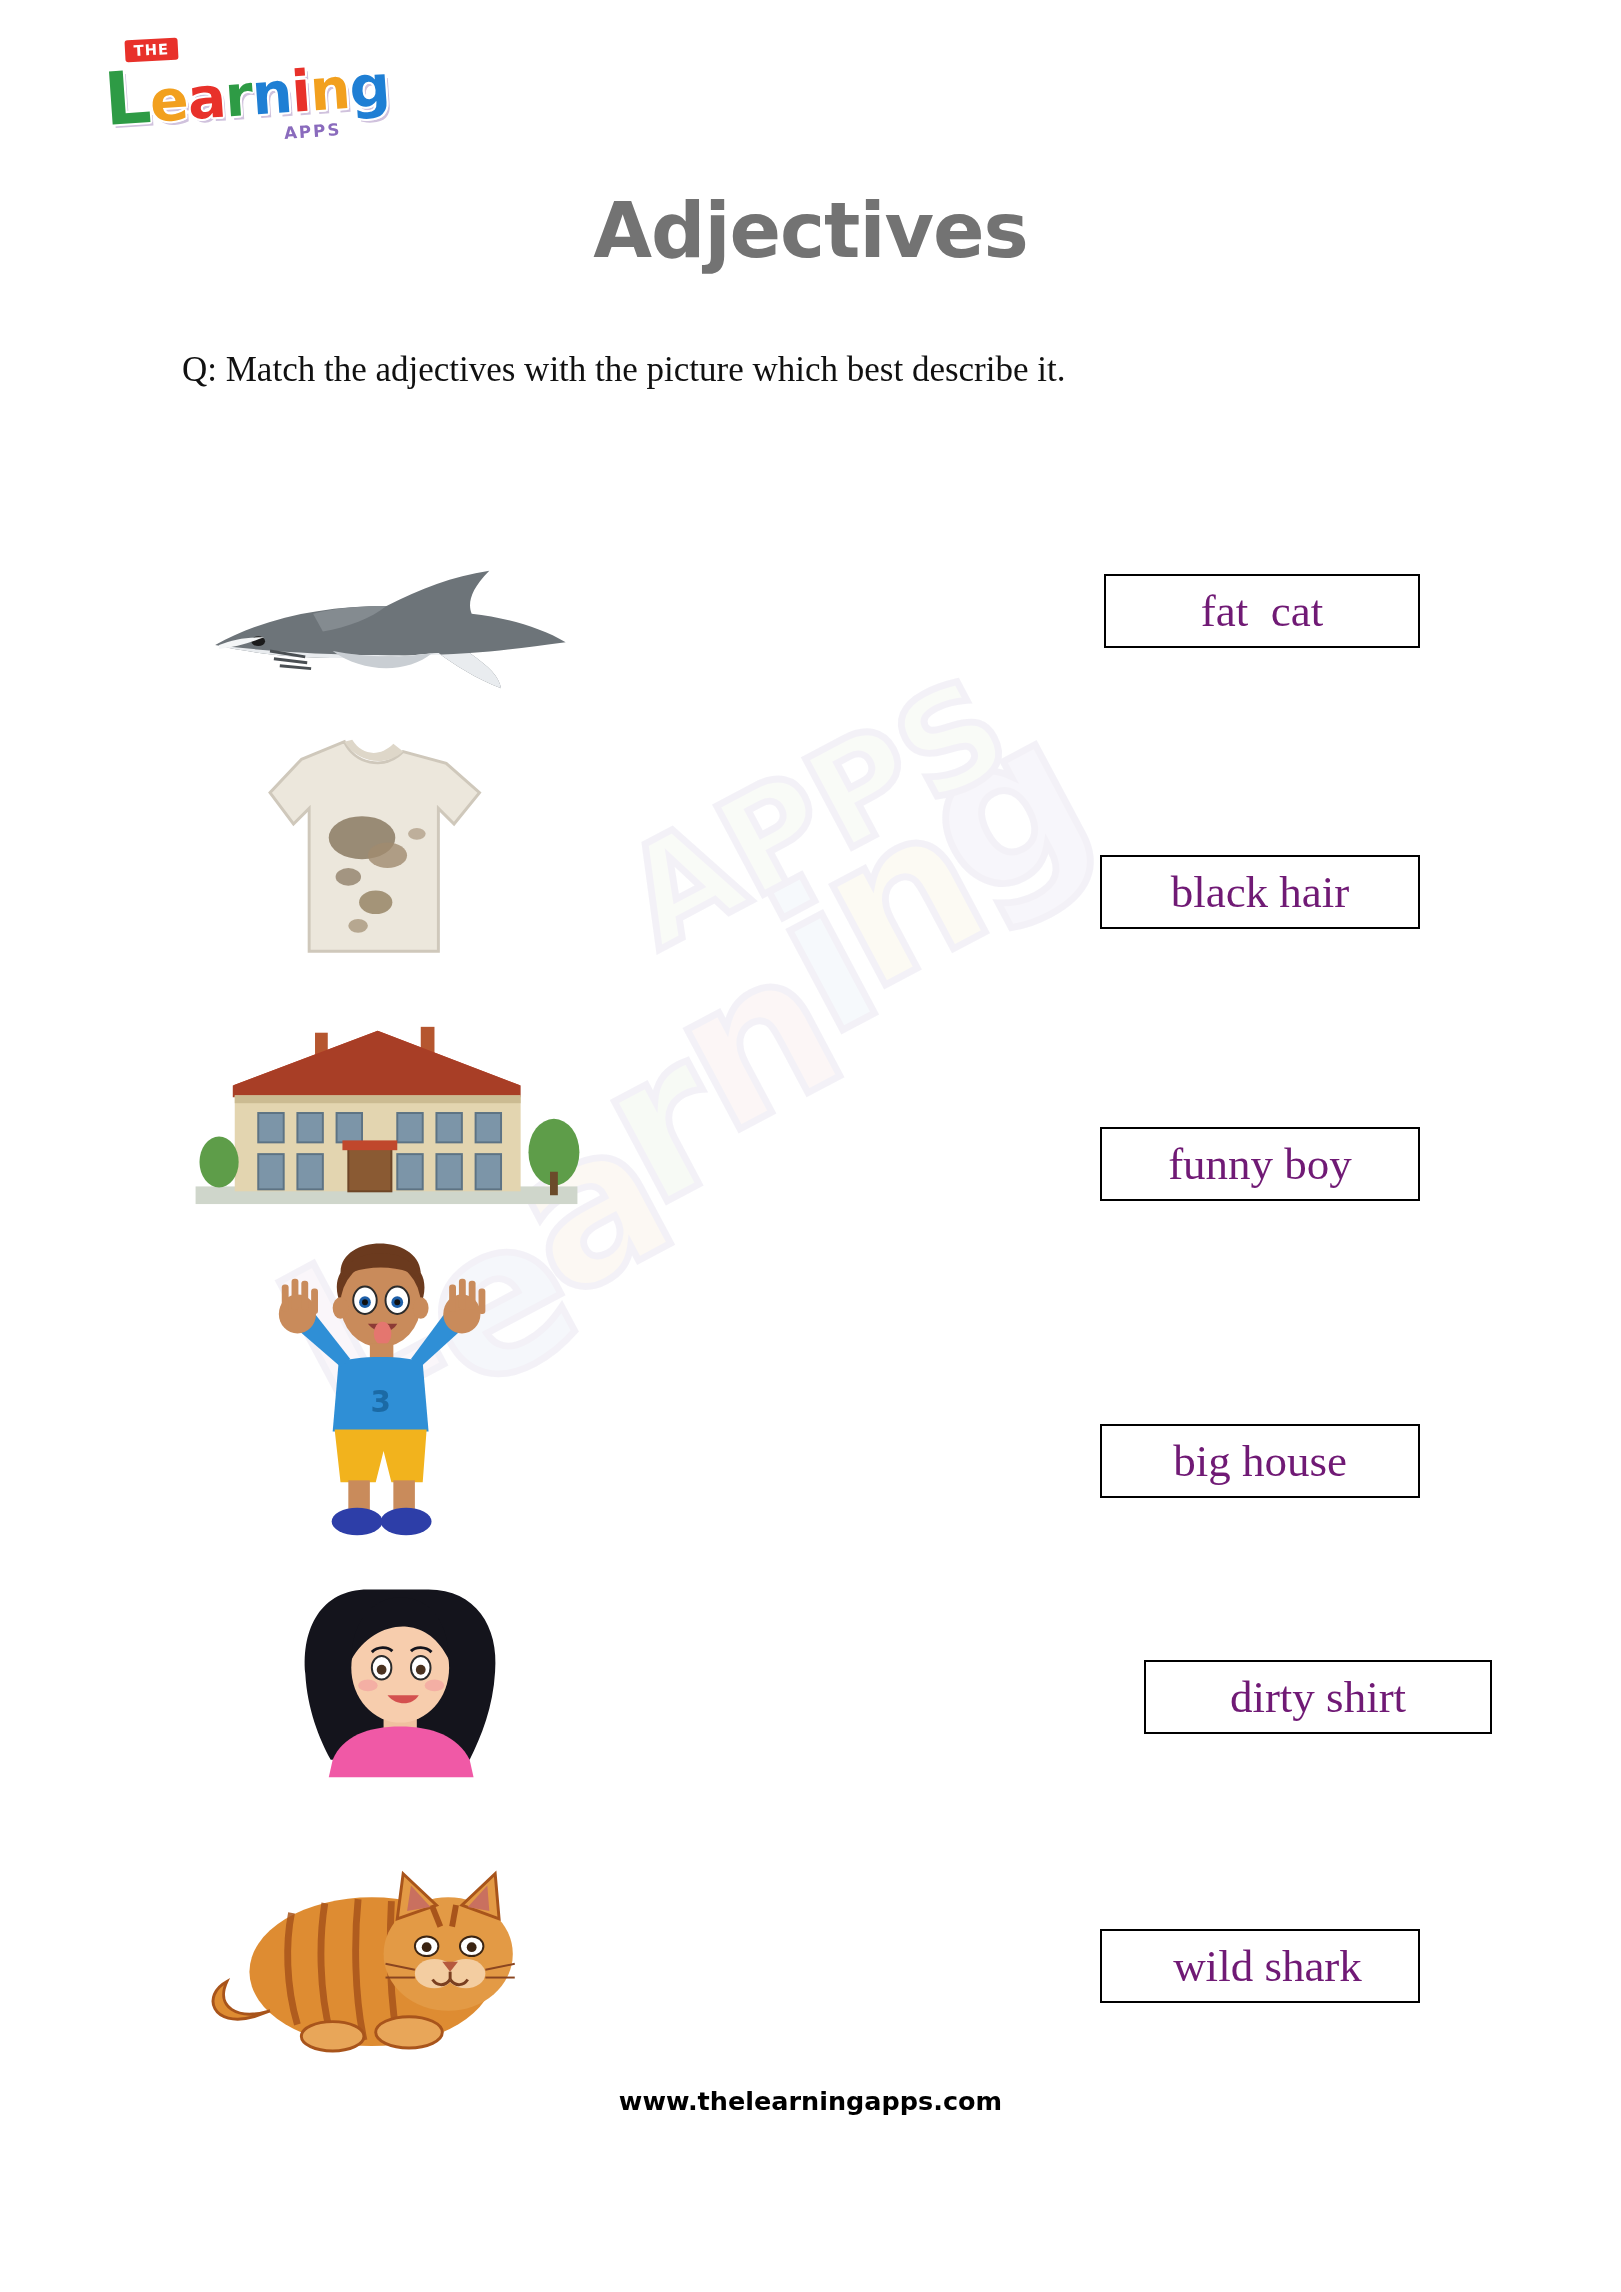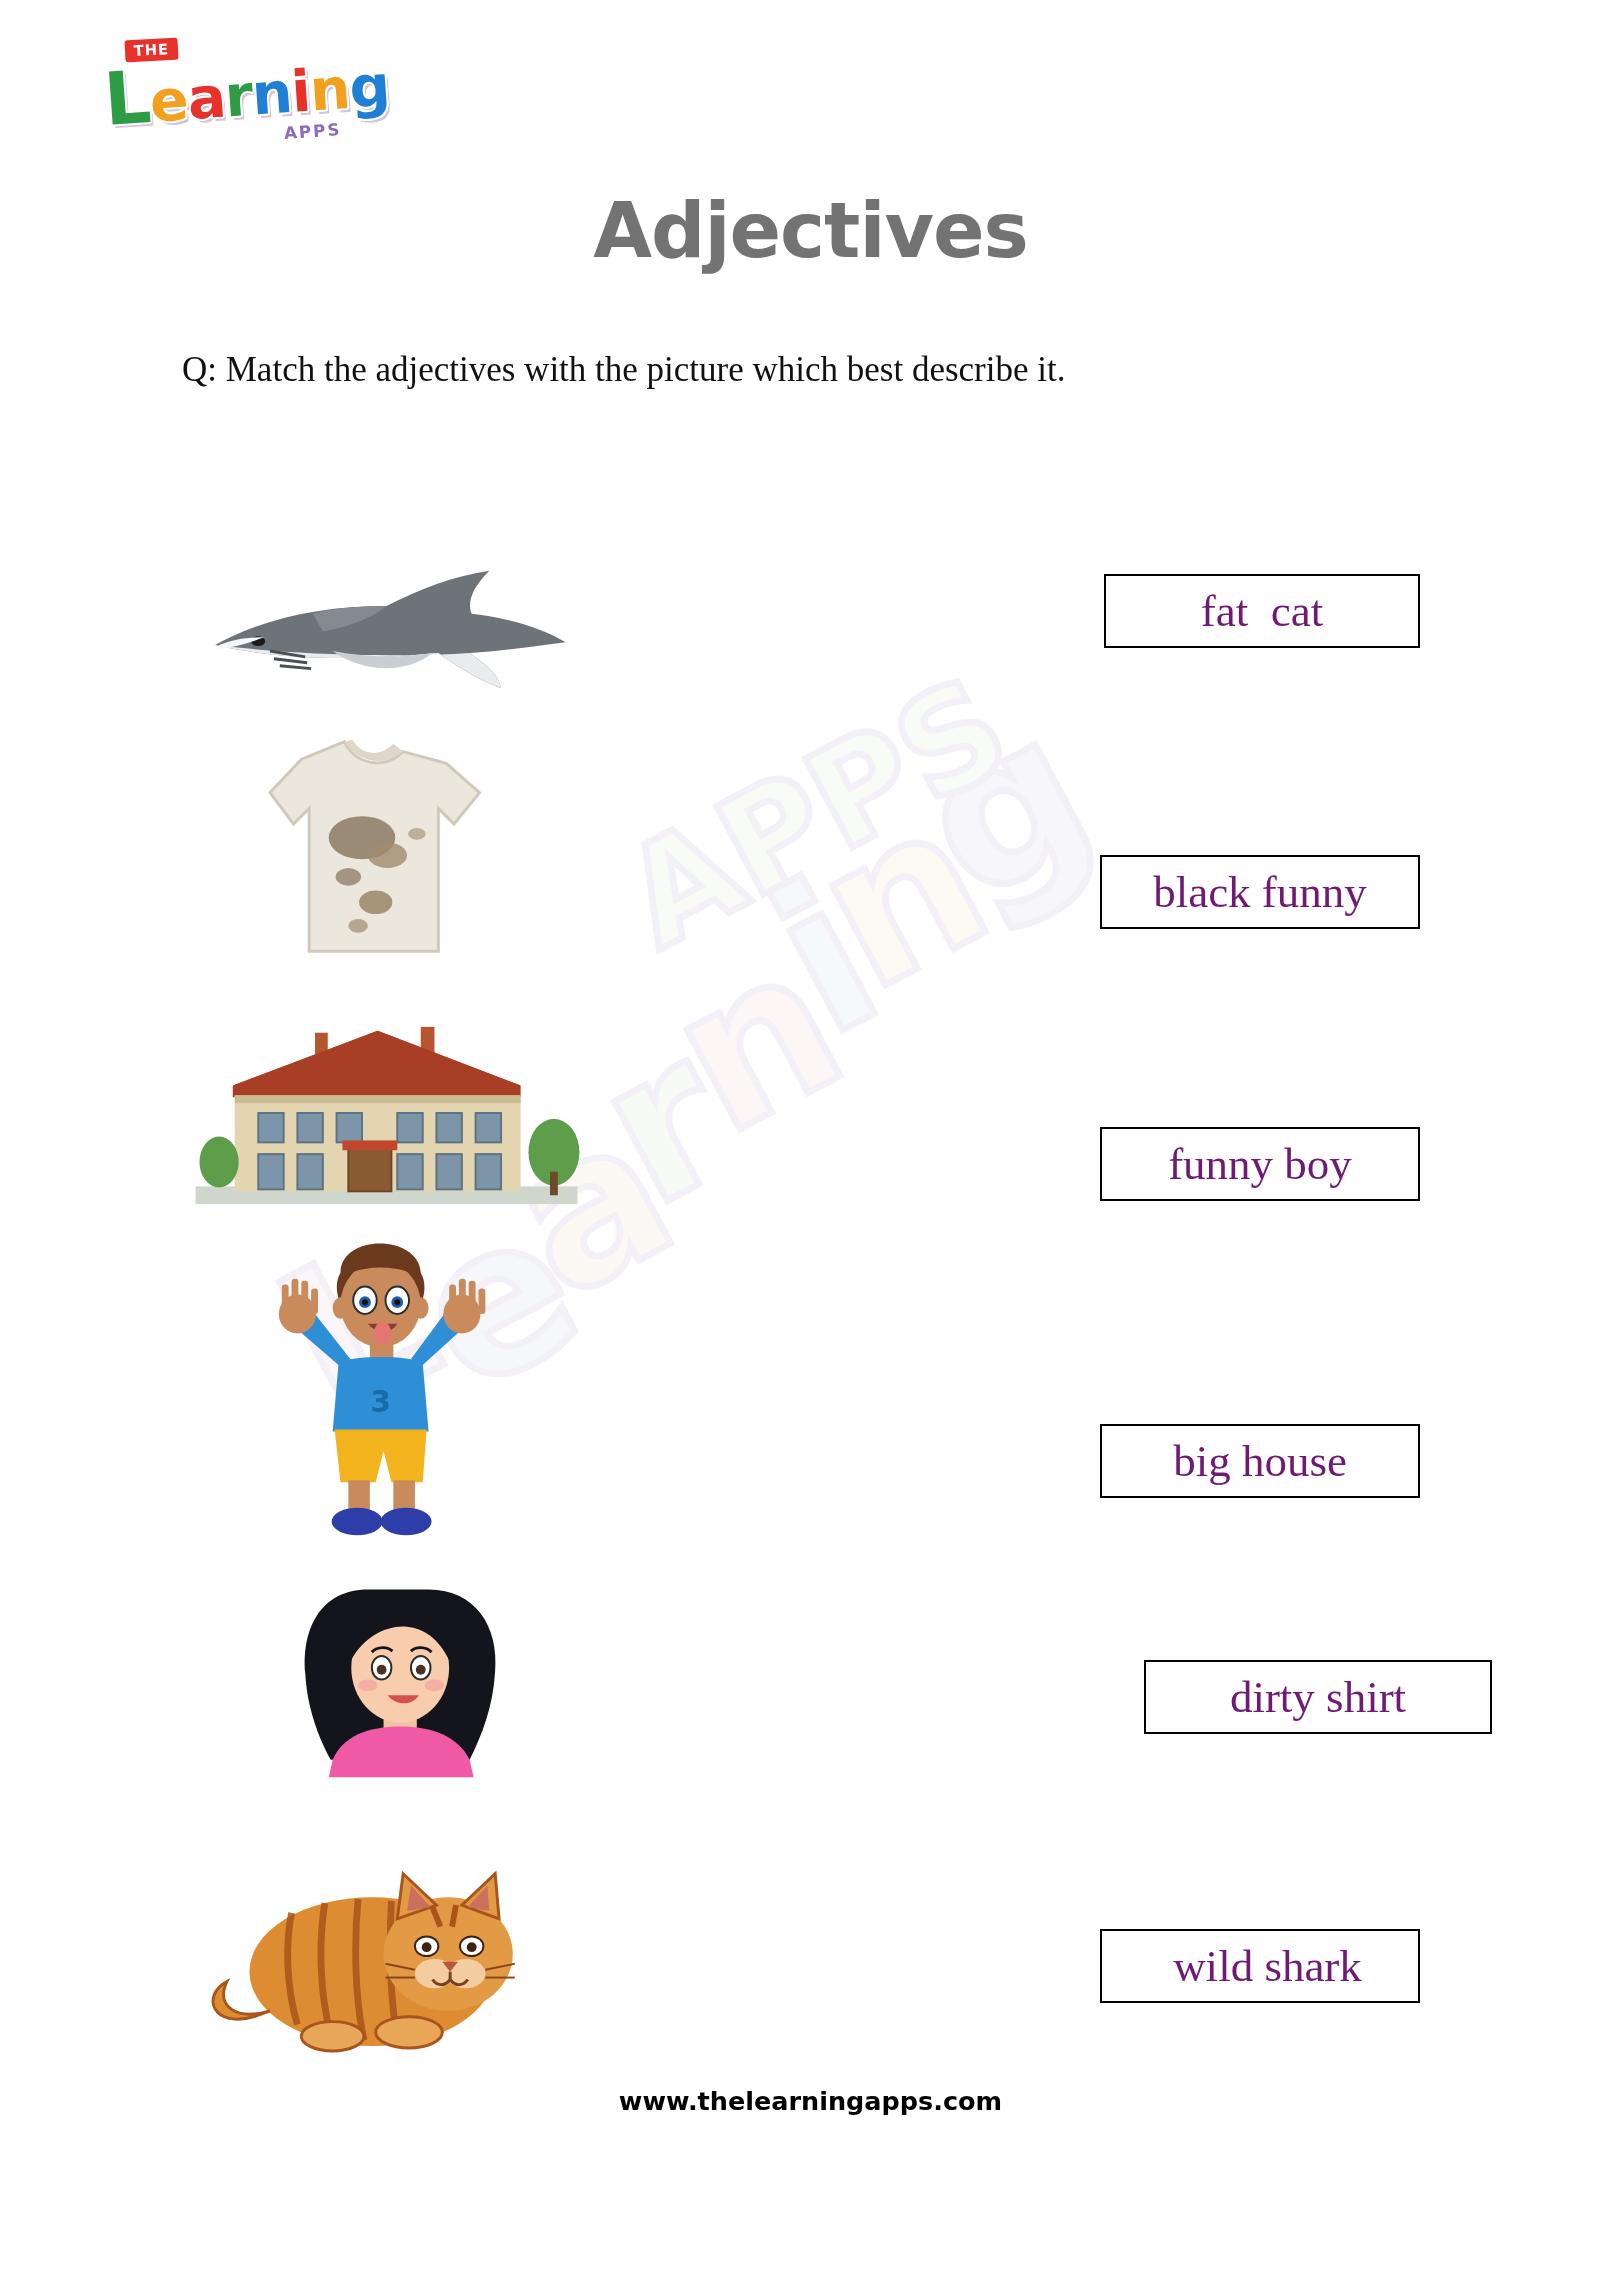--- a/index.html
+++ b/index.html
@@ -353,20 +353,20 @@
       <path d="M316 124 L346 118"></path>
       <path d="M316 132 L346 132"></path>
     </g>
 
     <ellipse cx="238" cy="188" rx="34" ry="16" fill="#e8a659" stroke="#a8541b" stroke-width="3"></ellipse>
     <ellipse cx="160" cy="192" rx="32" ry="15" fill="#e8a659" stroke="#a8541b" stroke-width="3"></ellipse>
   </svg>
 </div>
 
 <div class="word-box" style="left:1104px; top:574px; width:316px; height:74px;">fat  cat</div>
-<div class="word-box" style="left:1100px; top:855px; width:320px; height:74px;">black funny</div>
+<div class="word-box" style="left:1100px; top:855px; width:320px; height:74px;">black hair</div>
 <div class="word-box" style="left:1100px; top:1127px; width:320px; height:74px;">funny boy</div>
 <div class="word-box" style="left:1100px; top:1424px; width:320px; height:74px;">big house</div>
 <div class="word-box" style="left:1128px; top:1660px; width:348px; height:74px;margin-left:16px;">dirty shirt</div>
 <div class="word-box" style="left:1100px; top:1929px; width:320px; height:74px;padding-left:15px;">wild shark</div>
 
 <div id="footer">www.thelearningapps.com</div>
 
 
 </body></html>

